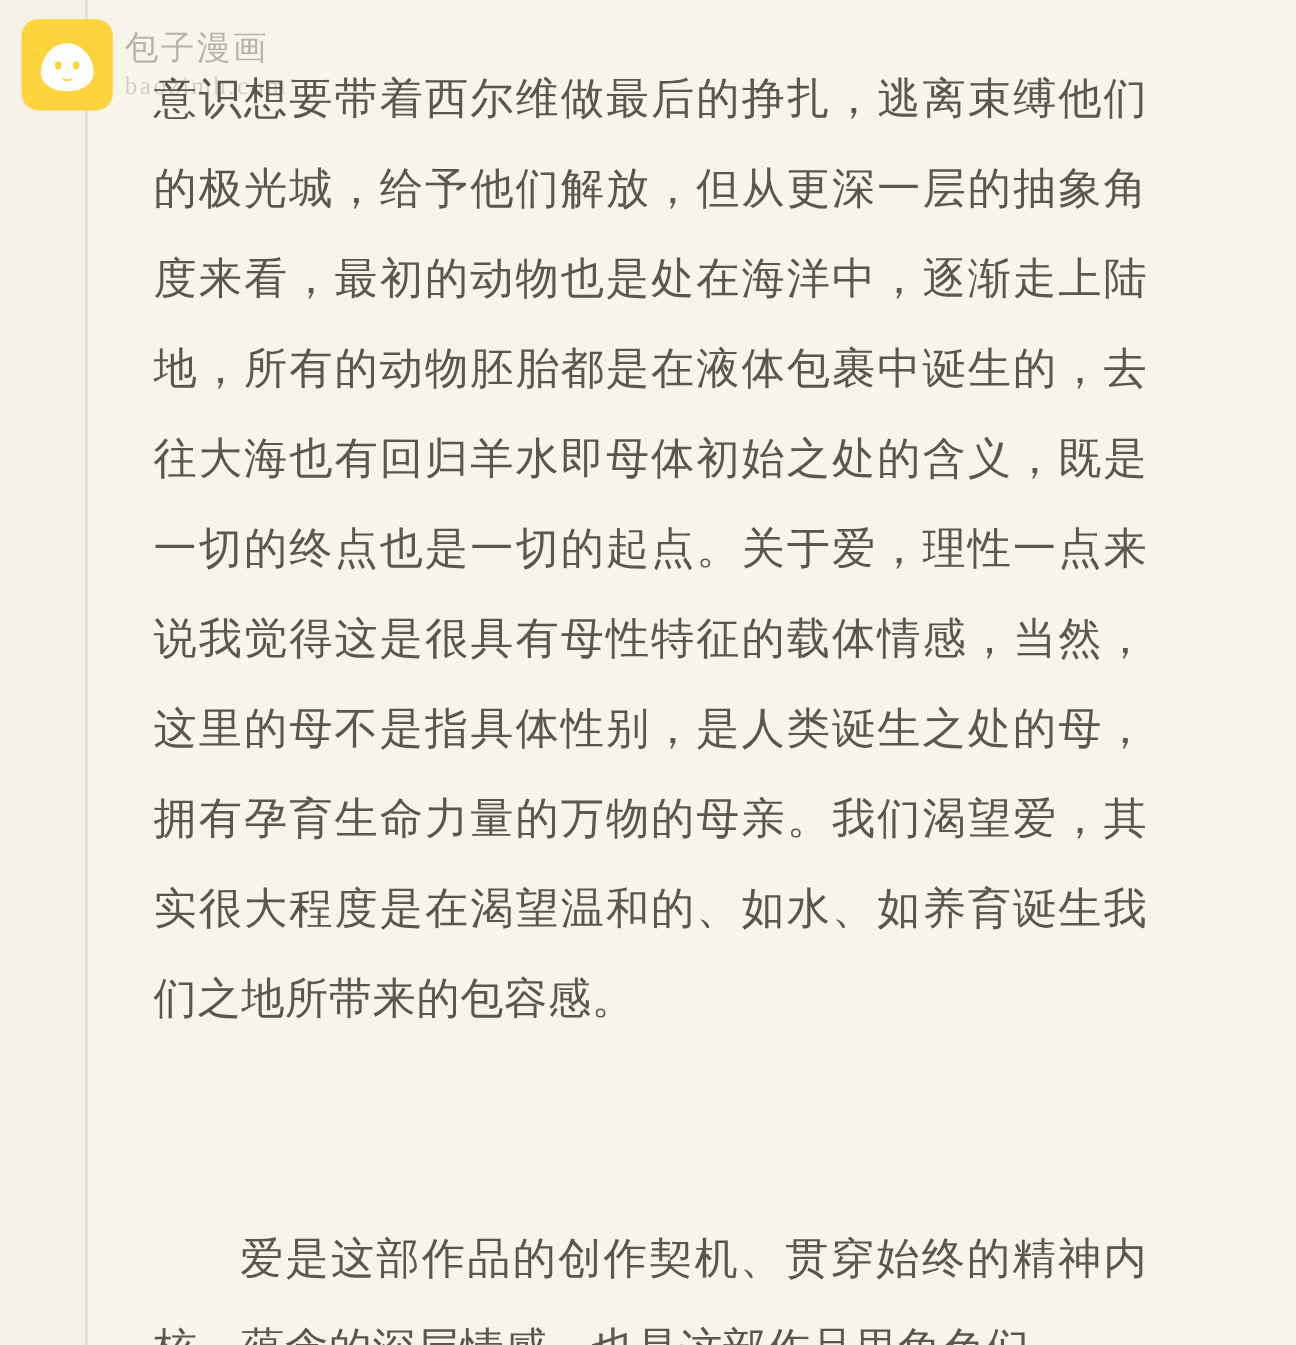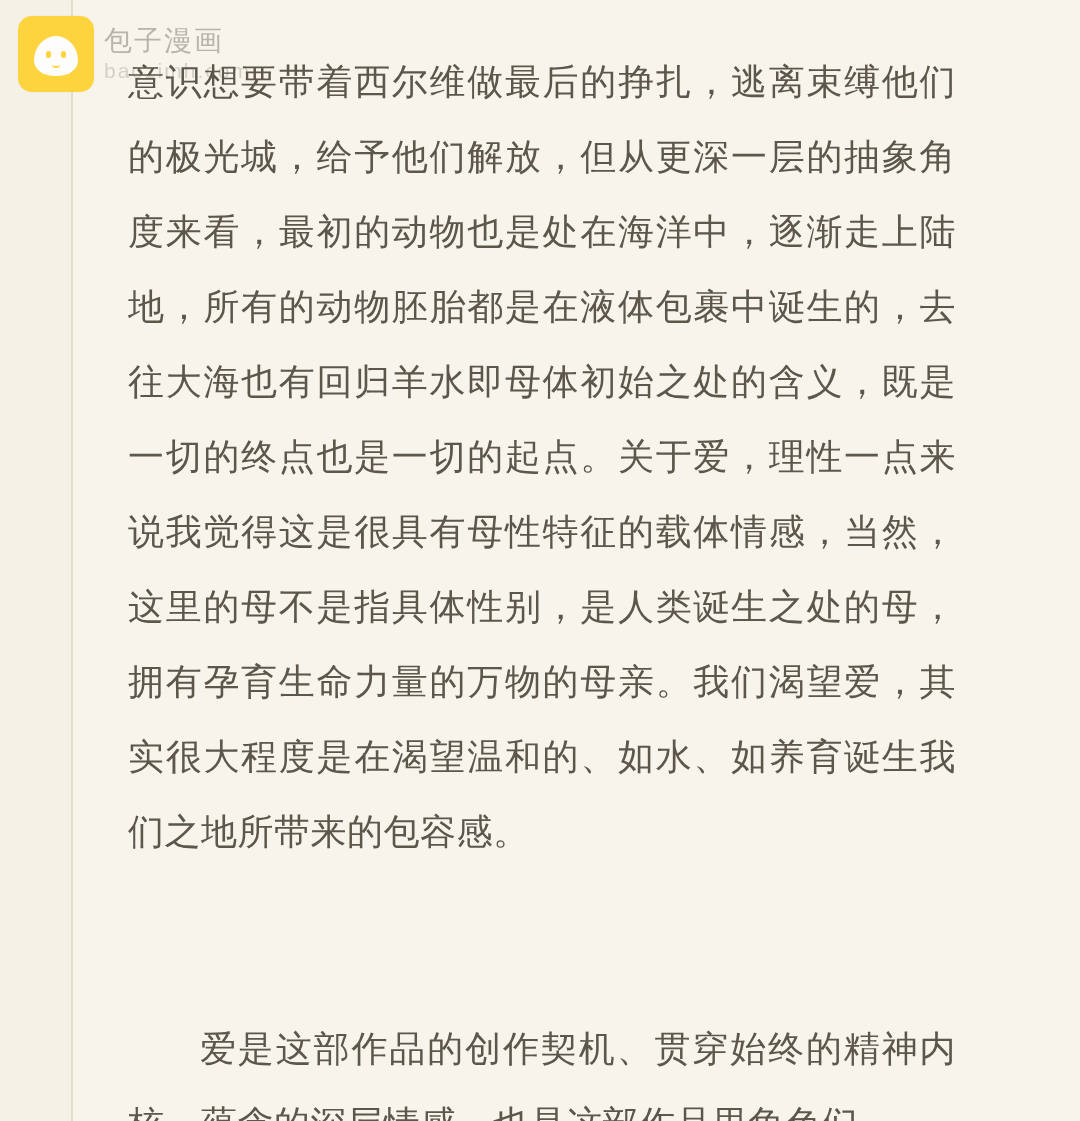--- a/index.html
+++ b/index.html
@@ -88,20 +88,21 @@
     width: 9px;
     height: 5px;
     border-bottom: 2px solid #ffd230;
     border-radius: 0 0 8px 8px;
   }
   .wm-text {
     display: flex;
     flex-direction: column;
     justify-content: center;
     line-height: 1.05;
+    font-family: Liberation Serif, serif;
   }
   .wm-cn {
     font-size: 28px;
     color: #9a9488;
     letter-spacing: 2px;
     opacity: 0.72;
   }
   .wm-en {
     font-size: 21px;
     color: #b3ada0;

